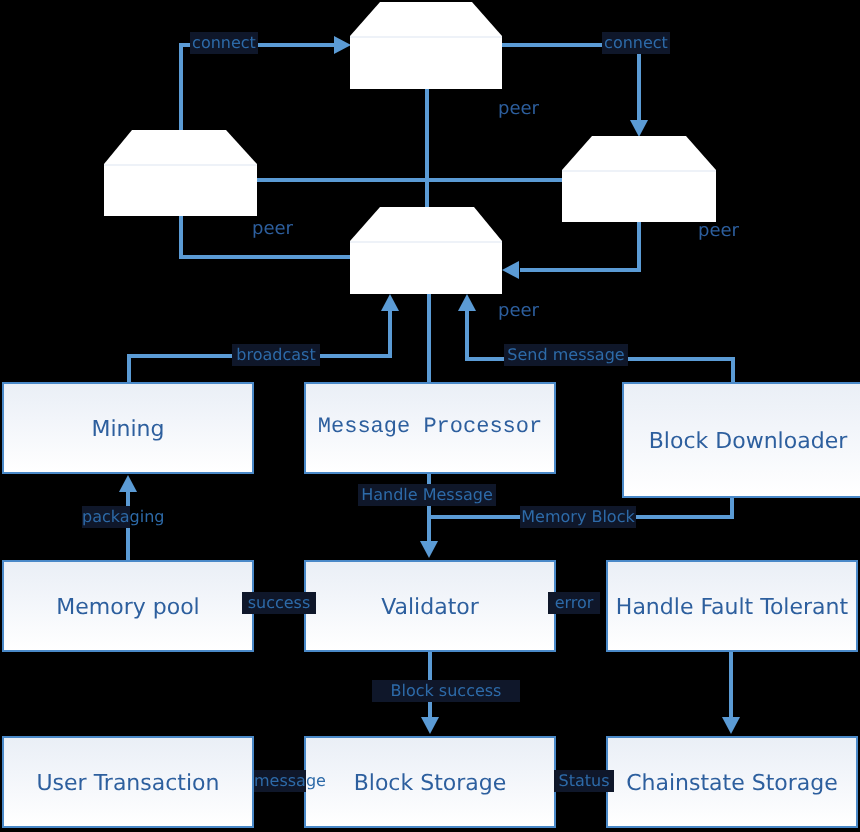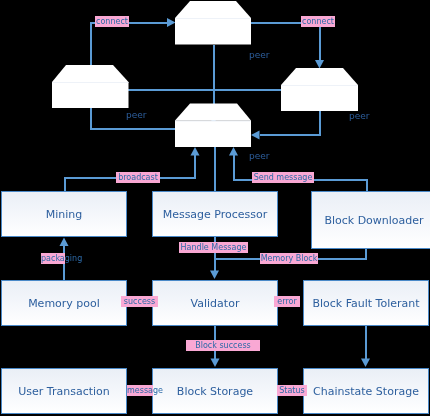--- a/index.html
+++ b/index.html
@@ -4,21 +4,21 @@
 <title>Blockchain node architecture diagram</title>
 <style>
   html,body{margin:0;padding:0;background:#000;width:430px;height:416px;overflow:hidden;}
   #stage{position:relative;width:430px;height:416px;background:#000;
          font-family:"DejaVu Sans",sans-serif;-webkit-font-smoothing:antialiased;}
   svg.layer{position:absolute;left:0;top:0;width:430px;height:416px;pointer-events:none;}
   .box{position:absolute;box-sizing:border-box;border:1px solid #4a89c8;
        background:linear-gradient(180deg,#eaeff6 0%,#f2f5fa 40%,#ffffff 100%);
        display:flex;align-items:center;justify-content:center;
        color:#2d5f9e;font-size:11px;white-space:nowrap;}
-  .lbl{position:absolute;background:#f9a8d4;color:#2d6aa8;font-size:8px;
+  .lbl{position:absolute;background:#0f172a;color:#2d6aa8;font-size:8px;
        line-height:11px;white-space:nowrap;text-align:center;box-sizing:border-box;}
   .plain{position:absolute;color:#2d5f9e;font-size:9px;line-height:11px;white-space:nowrap;background:transparent;padding-left:46px;}
 </style>
 </head>
 <body>
 
 <div id="stage">
 
   <svg class="layer" viewBox="0 0 430 416">
     <g stroke="#5b9bd5" stroke-width="2" fill="none" shape-rendering="crispEdges">
@@ -71,26 +71,26 @@
       <line x1="281" y1="85.5" x2="358" y2="85.5" stroke="#eef2f8" stroke-width="1"></line>
     </g>
     <g>
       <polygon points="175,120.5 190,103.5 237,103.5 251,120.5" fill="#ffffff"></polygon>
       <polygon points="175,120.5 251,120.5 251,147 175,147" fill="#ffffff"></polygon>
       <line x1="175" y1="121" x2="251" y2="121" stroke="#eef2f8" stroke-width="1"></line>
     </g>
   </svg>
 
   <div class="box" style="left:1px;top:191px;width:126px;height:46px;">Mining</div>
-  <div class="box" style="left:152px;top:191px;width:126px;height:46px;">Message Processor</div>
+  <div class="box" style="left:152px;top:191px;width:126px;height:46px;font-family:Liberation Mono, monospace;">Message Processor</div>
   <div class="box" style="left:311px;top:191px;width:126px;height:58px;">Block Downloader</div>
 
   <div class="box" style="left:1px;top:280px;width:126px;height:46px;">Memory pool</div>
   <div class="box" style="left:152px;top:280px;width:126px;height:46px;">Validator</div>
-  <div class="box" style="left:303px;top:280px;width:126px;height:46px;">Block Fault Tolerant</div>
+  <div class="box" style="left:303px;top:280px;width:126px;height:46px;">Handle Fault Tolerant</div>
 
   <div class="box" style="left:1px;top:368px;width:126px;height:46px;">User Transaction</div>
   <div class="box" style="left:152px;top:368px;width:126px;height:46px;">Block Storage</div>
   <div class="box" style="left:303px;top:368px;width:126px;height:46px;">Chainstate Storage</div>
 
   <div class="lbl" style="left:95px;top:16px;width:34px;">connect</div>
   <div class="lbl" style="left:301px;top:16px;width:34px;">connect</div>
   <div class="plain" style="left:203px;top:50px;">peer</div>
   <div class="plain" style="left:80px;top:110px;">peer</div>
   <div class="plain" style="left:303px;top:111px;">peer</div>

